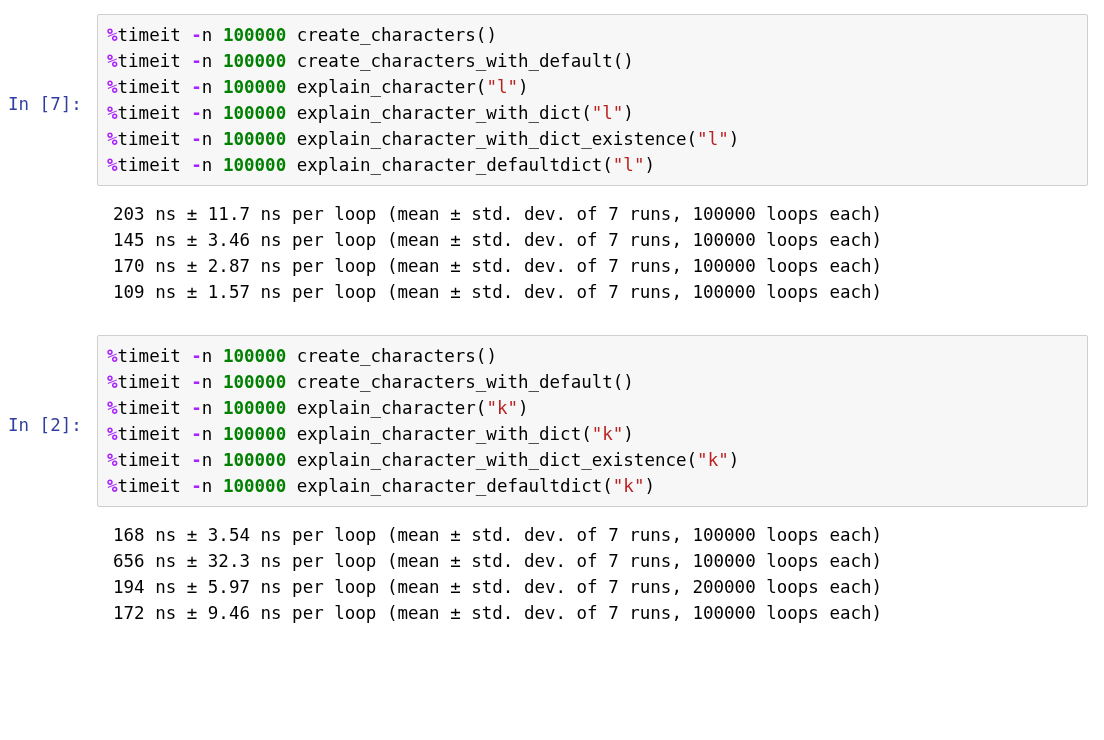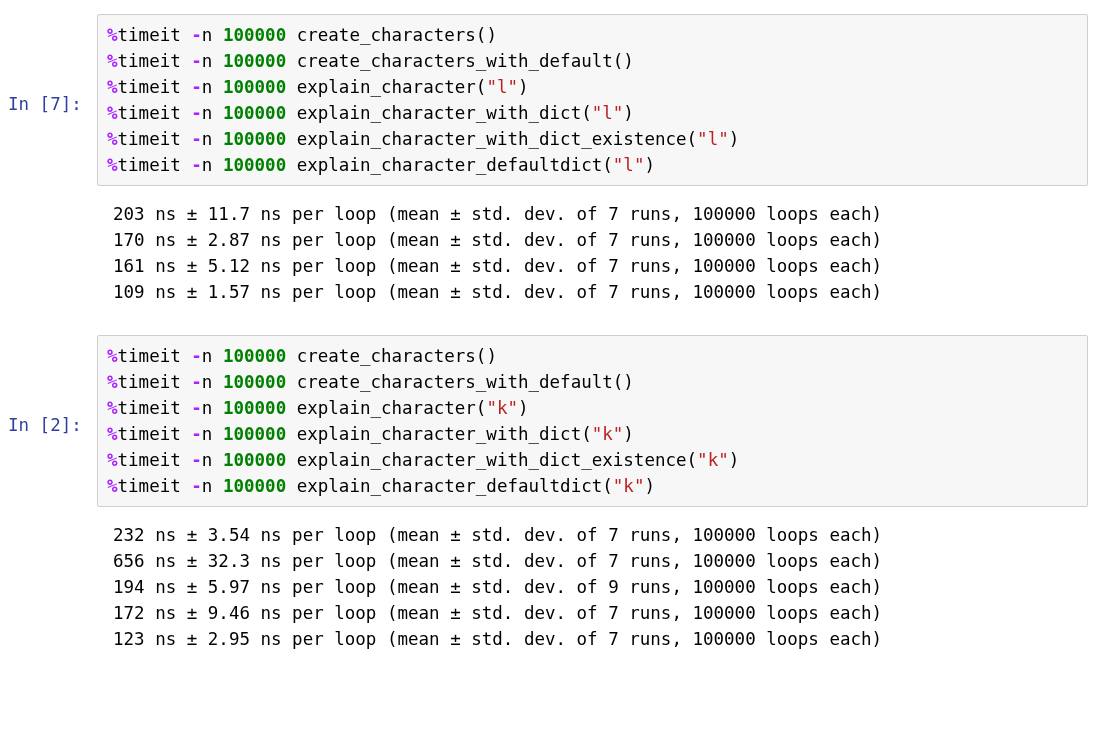--- a/index.html
+++ b/index.html
@@ -108,42 +108,41 @@
           <div class="code-line"><span class="tok-magic">%</span><span class="tok-name">timeit</span> <span class="tok-flagdash">-</span><span class="tok-name">n</span> <span class="tok-num">100000</span> <span class="tok-name">explain_character_with_dict</span><span class="tok-punct">(</span><span class="tok-str">"l"</span><span class="tok-punct">)</span></div>
           <div class="code-line"><span class="tok-magic">%</span><span class="tok-name">timeit</span> <span class="tok-flagdash">-</span><span class="tok-name">n</span> <span class="tok-num">100000</span> <span class="tok-name">explain_character_with_dict_existence</span><span class="tok-punct">(</span><span class="tok-str">"l"</span><span class="tok-punct">)</span></div>
           <div class="code-line"><span class="tok-magic">%</span><span class="tok-name">timeit</span> <span class="tok-flagdash">-</span><span class="tok-name">n</span> <span class="tok-num">100000</span> <span class="tok-name">explain_character_defaultdict</span><span class="tok-punct">(</span><span class="tok-str">"l"</span><span class="tok-punct">)</span></div>
         </div>
       </div>
       <div class="gap-after-input"></div>
       <div class="output-wrap">
         <div class="output-spacer"></div>
         <div class="output-area">
           <div class="output-line">203 ns ± 11.7 ns per loop (mean ± std. dev. of 7 runs, 100000 loops each)</div>
+          <div class="output-line">145 ns ± 3.46 ns per loop (mean ± std. dev. of 7 runs, 100000 loops each)</div>
           <div class="output-line">170 ns ± 2.87 ns per loop (mean ± std. dev. of 7 runs, 100000 loops each)</div>
-          <div class="output-line">161 ns ± 5.12 ns per loop (mean ± std. dev. of 7 runs, 100000 loops each)</div>
           <div class="output-line">109 ns ± 1.57 ns per loop (mean ± std. dev. of 7 runs, 100000 loops each)</div>
         </div>
       </div>
       <div class="gap-after-output"></div>
       <div class="cell-input-wrap">
         <div class="prompt">In [2]:</div>
         <div class="code-box">
           <div class="code-line"><span class="tok-magic">%</span><span class="tok-name">timeit</span> <span class="tok-flagdash">-</span><span class="tok-name">n</span> <span class="tok-num">100000</span> <span class="tok-name">create_characters</span><span class="tok-punct">(</span><span class="tok-str"></span><span class="tok-punct">)</span></div>
           <div class="code-line"><span class="tok-magic">%</span><span class="tok-name">timeit</span> <span class="tok-flagdash">-</span><span class="tok-name">n</span> <span class="tok-num">100000</span> <span class="tok-name">create_characters_with_default</span><span class="tok-punct">(</span><span class="tok-str"></span><span class="tok-punct">)</span></div>
           <div class="code-line"><span class="tok-magic">%</span><span class="tok-name">timeit</span> <span class="tok-flagdash">-</span><span class="tok-name">n</span> <span class="tok-num">100000</span> <span class="tok-name">explain_character</span><span class="tok-punct">(</span><span class="tok-str">"k"</span><span class="tok-punct">)</span></div>
           <div class="code-line"><span class="tok-magic">%</span><span class="tok-name">timeit</span> <span class="tok-flagdash">-</span><span class="tok-name">n</span> <span class="tok-num">100000</span> <span class="tok-name">explain_character_with_dict</span><span class="tok-punct">(</span><span class="tok-str">"k"</span><span class="tok-punct">)</span></div>
           <div class="code-line"><span class="tok-magic">%</span><span class="tok-name">timeit</span> <span class="tok-flagdash">-</span><span class="tok-name">n</span> <span class="tok-num">100000</span> <span class="tok-name">explain_character_with_dict_existence</span><span class="tok-punct">(</span><span class="tok-str">"k"</span><span class="tok-punct">)</span></div>
           <div class="code-line"><span class="tok-magic">%</span><span class="tok-name">timeit</span> <span class="tok-flagdash">-</span><span class="tok-name">n</span> <span class="tok-num">100000</span> <span class="tok-name">explain_character_defaultdict</span><span class="tok-punct">(</span><span class="tok-str">"k"</span><span class="tok-punct">)</span></div>
         </div>
       </div>
       <div class="gap-after-input"></div>
       <div class="output-wrap">
         <div class="output-spacer"></div>
         <div class="output-area">
-          <div class="output-line">232 ns ± 3.54 ns per loop (mean ± std. dev. of 7 runs, 100000 loops each)</div>
+          <div class="output-line">168 ns ± 3.54 ns per loop (mean ± std. dev. of 7 runs, 100000 loops each)</div>
           <div class="output-line">656 ns ± 32.3 ns per loop (mean ± std. dev. of 7 runs, 100000 loops each)</div>
-          <div class="output-line">194 ns ± 5.97 ns per loop (mean ± std. dev. of 9 runs, 100000 loops each)</div>
+          <div class="output-line">194 ns ± 5.97 ns per loop (mean ± std. dev. of 7 runs, 200000 loops each)</div>
           <div class="output-line">172 ns ± 9.46 ns per loop (mean ± std. dev. of 7 runs, 100000 loops each)</div>
-          <div class="output-line">123 ns ± 2.95 ns per loop (mean ± std. dev. of 7 runs, 100000 loops each)</div>
         </div>
       </div>
     </div>
 </div>
 
 </body></html>

